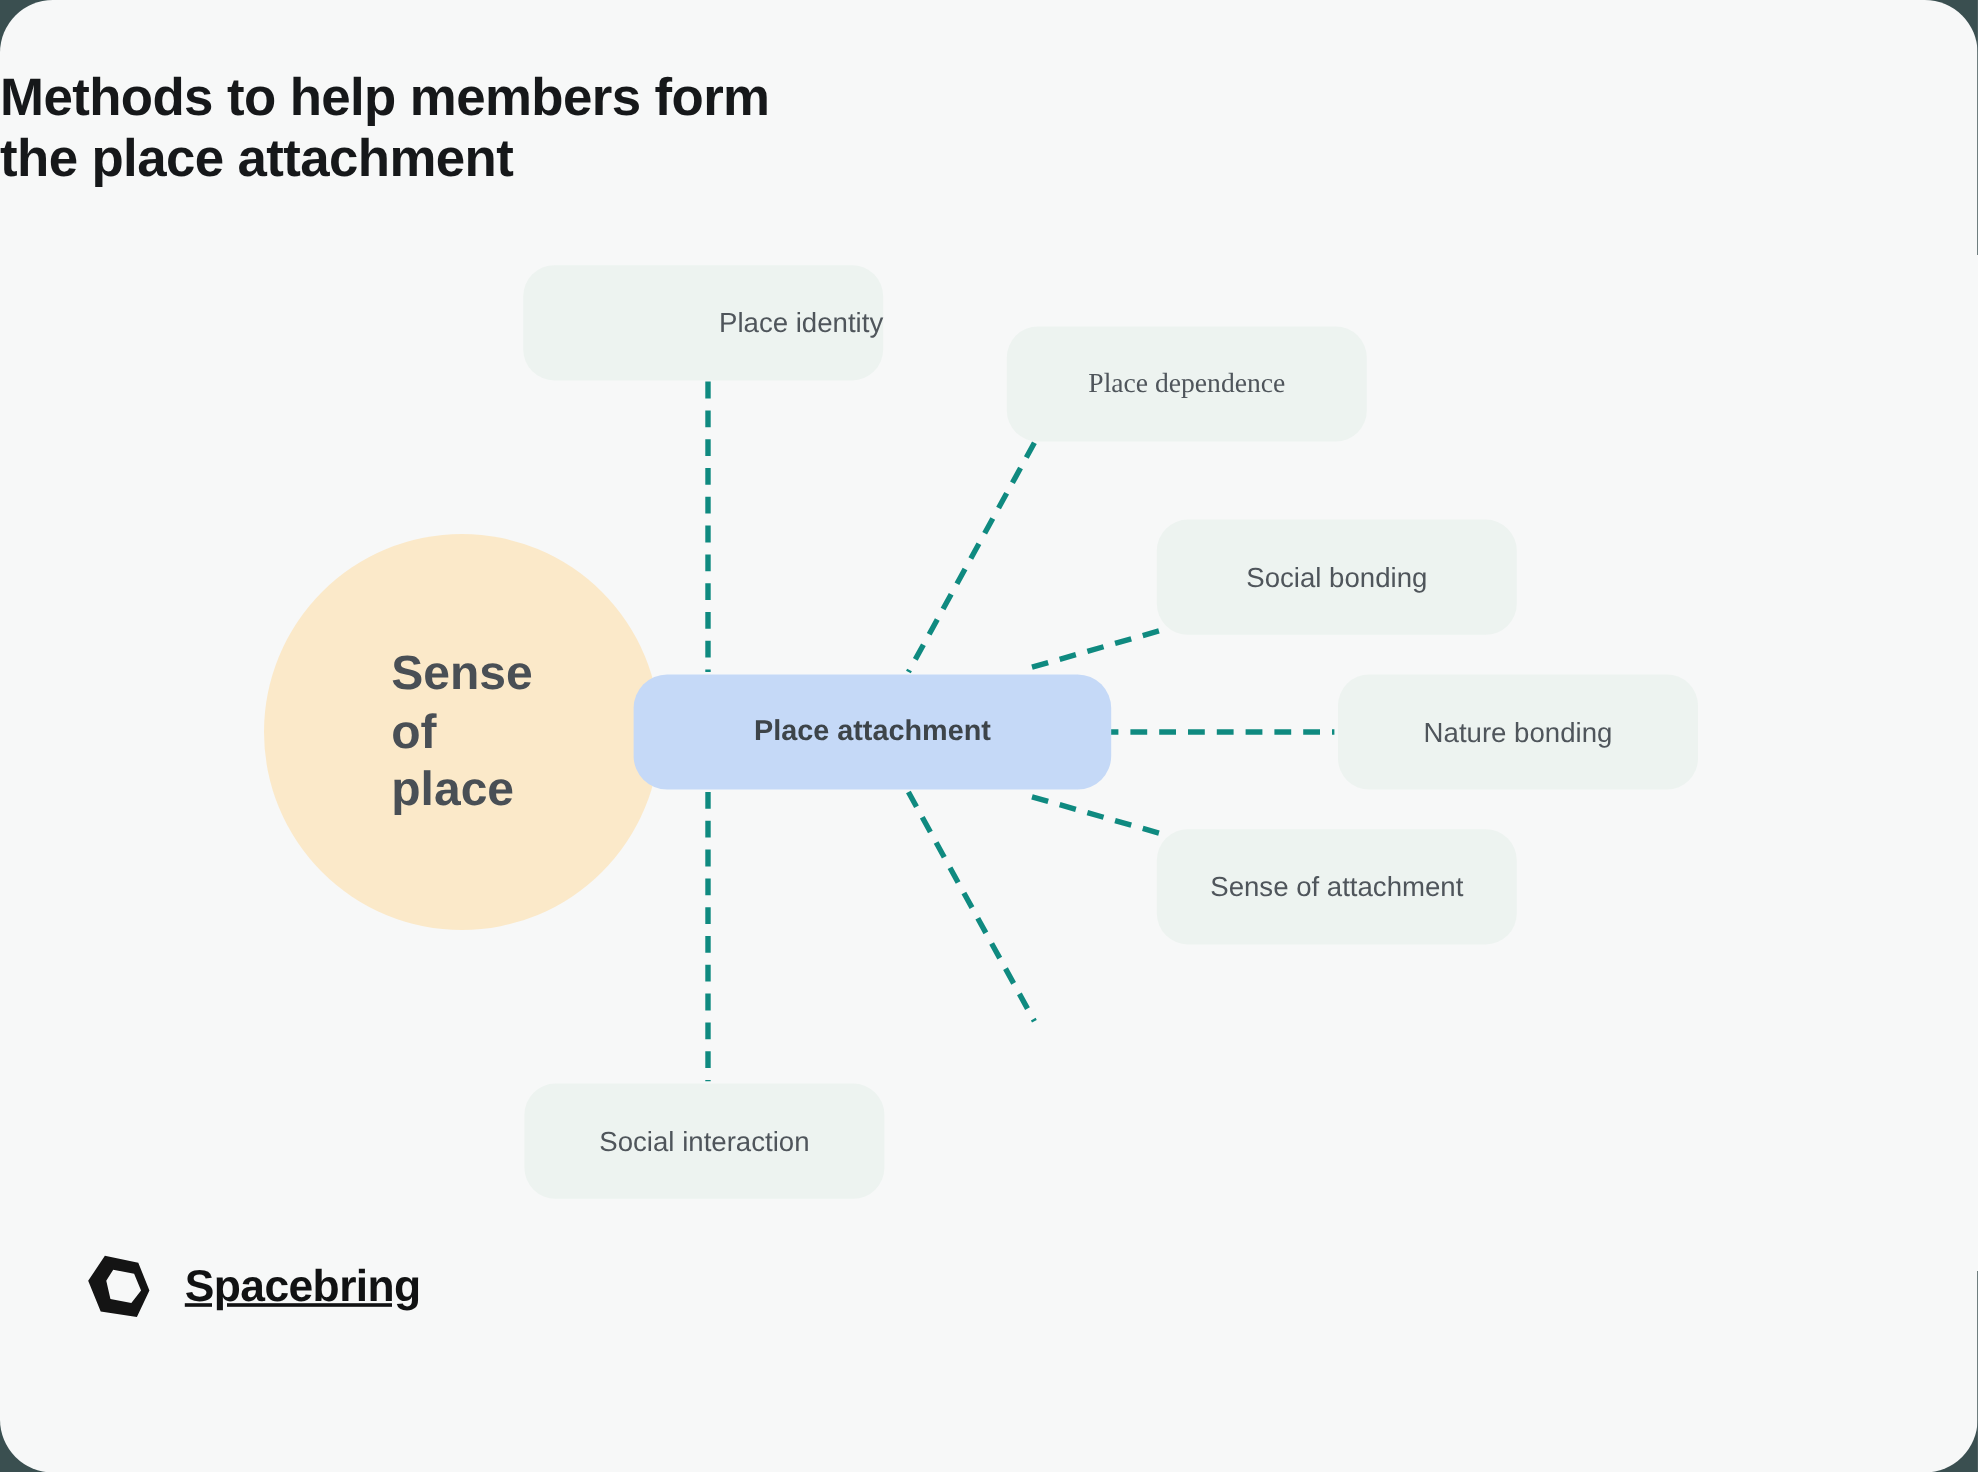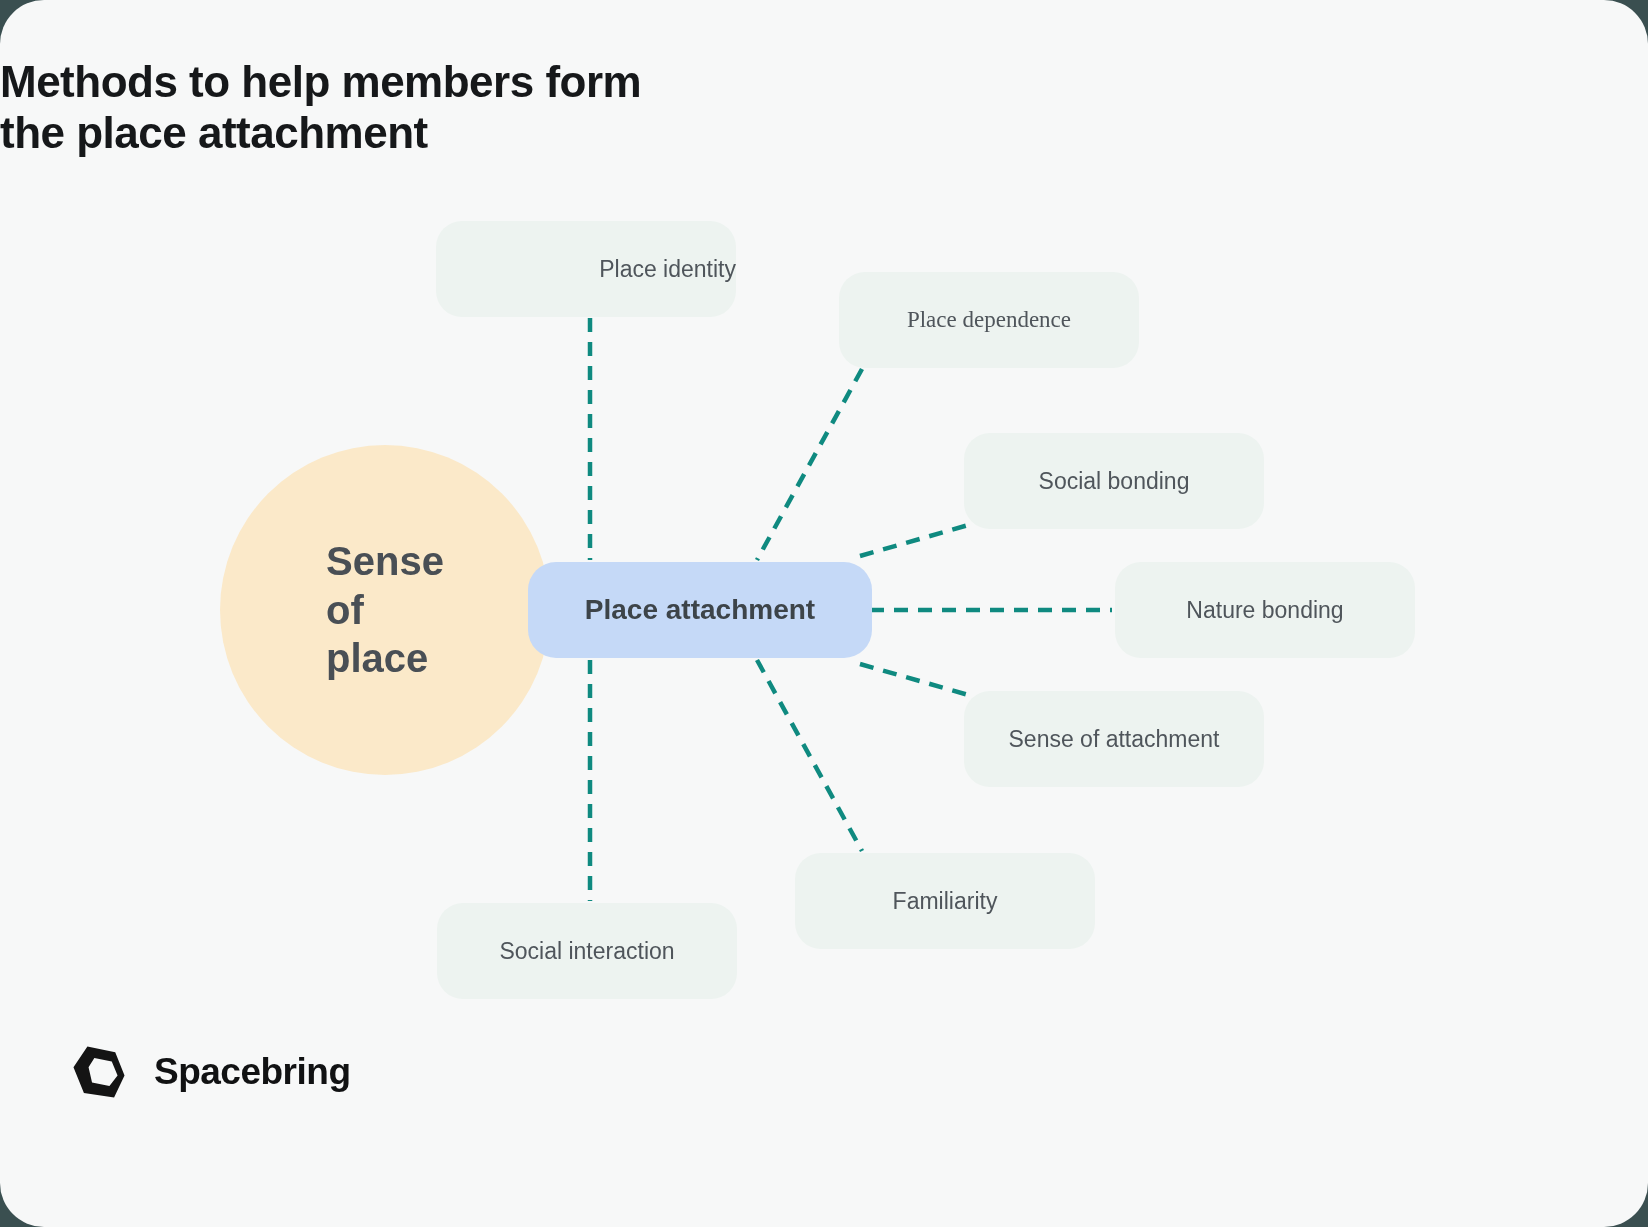--- a/index.html
+++ b/index.html
@@ -84,28 +84,28 @@
   .node-place-dependence   { left: 839px;  top: 272px; font-family: Liberation Serif, serif; }
   .node-social-bonding     { left: 964px;  top: 433px; }
   .node-nature-bonding     { left: 1115px; top: 562px; }
   .node-sense-of-belonging { left: 964px;  top: 691px; }
   .node-familiarity        { left: 795px;  top: 853px; }
   .node-social-interaction { left: 437px;  top: 903px; }
   .center-node {
     position: absolute;
     left: 528px;
     top: 562px;
-    width: 344px;
+    width: 398px;
     height: 96px;
     border-radius: 28px;
     background: var(--center-bg, #c5d9f7);
     display: flex;
     align-items: center;
     justify-content: center;
-    font-size: 28px;
+    font-size: 24px;
     font-weight: 700;
     color: #3d4449;
     z-index: 4;
   }
   .footer {
     position: absolute;
     left: 70px;
     top: 1043px;
     display: flex;
     align-items: center;
@@ -115,20 +115,21 @@
   .logo-mark {
     width: 58px;
     height: 58px;
     flex: 0 0 auto;
   }
   .brand-name {
     font-size: 37px;
     font-weight: 700;
     letter-spacing: -0.5px;
     color: #111213;
+    text-decoration: underline;
   }
 </style>
 </head>
 <body>
 
 <div class="canvas">
   <div class="card"></div>
 
   <div class="title">
     <div>Methods to help members form</div>
@@ -161,23 +162,20 @@
   </div>
   <div class="node node-social-bonding">
     <span>Social bonding</span>
   </div>
   <div class="node node-nature-bonding">
     <span>Nature bonding</span>
   </div>
   <div class="node node-sense-of-belonging">
     <span>Sense of attachment</span>
   </div>
-  <div class="node node-familiarity">
-    <span>Familiarity</span>
-  </div>
   <div class="node node-social-interaction">
     <span>Social interaction</span>
   </div>
 
   <div class="center-node">
     <span>Place attachment</span>
   </div>
 
   <div class="footer">
     <svg class="logo-mark" viewBox="0 0 100 100">

